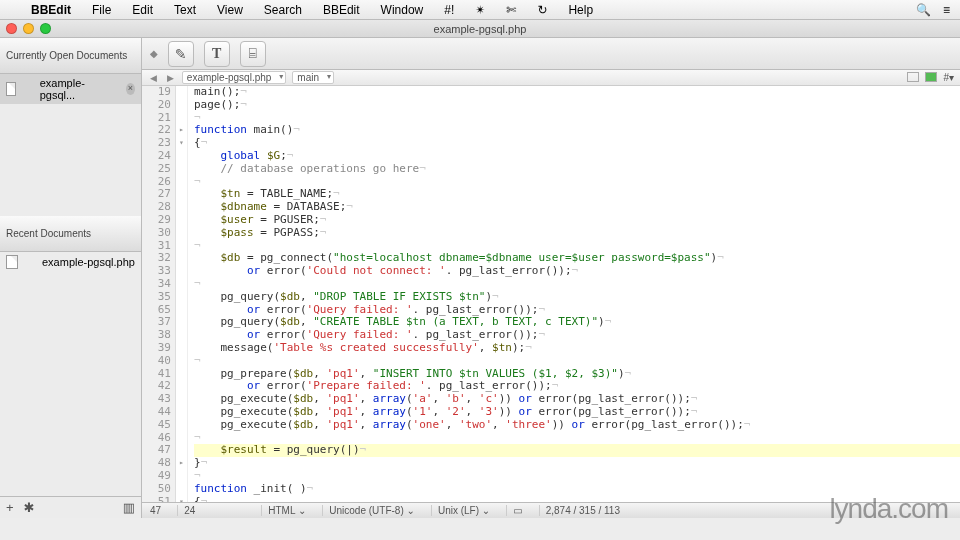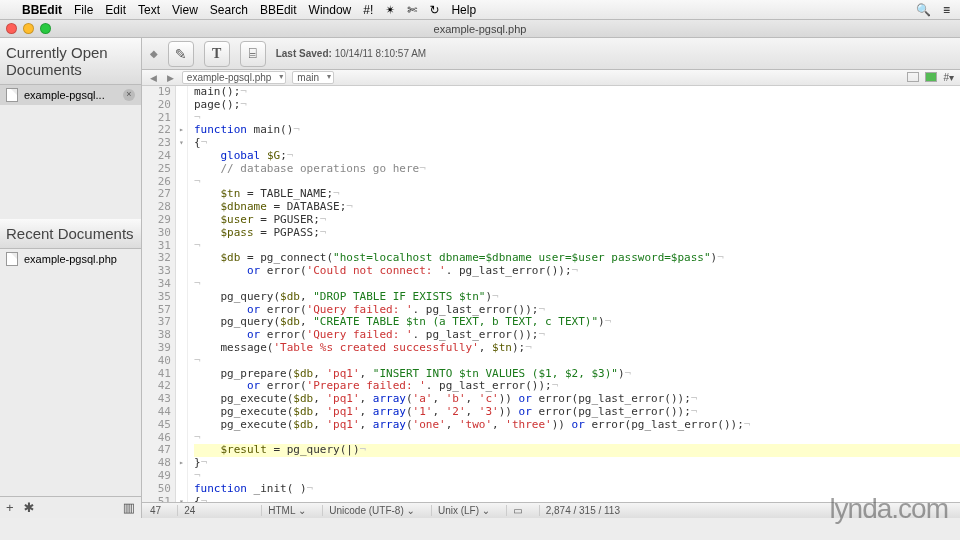--- a/index.html
+++ b/index.html
@@ -1,35 +1,35 @@
 <!DOCTYPE html>
 <html><head>
 <meta charset="utf-8">
 <style>
 * { margin: 0; padding: 0; box-sizing: border-box; }
 body { font-family: "Lucida Grande", sans-serif; font-size: 11px; background: #ededed; width: 960px; height: 540px; overflow: hidden; position: relative; }
 
 
-.menubar { height: 20px; background: linear-gradient(#f8f8f8,#e8e8e8); border-bottom: 1px solid #bbb; display: flex; align-items: center; padding: 0 10px; gap: 12px; font-size: 12px; }
+.menubar { height: 20px; background: linear-gradient(#f8f8f8,#e8e8e8); border-bottom: 1px solid #bbb; display: flex; align-items: center; padding: 0 10px; gap: 21px; font-size: 12px; }
 .menubar .apple { font-size: 13px; }
 .menubar .app { font-weight: bold; }
 .menubar .right { margin-left: auto; display: flex; gap: 12px; align-items: center; }
 
 
 .titlebar { height: 18px; background: linear-gradient(#e8e8e8,#d8d8d8); border-bottom: 1px solid #bbb; display: flex; align-items: center; justify-content: center; font-size: 11px; color: #444; position: relative; }
 .traffic { position: absolute; left: 6px; top: 3px; display: flex; gap: 6px; }
 .traffic span { width: 11px; height: 11px; border-radius: 50%; border: 1px solid rgba(0,0,0,0.2); }
 .tr-red { background: #ff5f57; } .tr-yel { background: #ffbd2e; } .tr-grn { background: #28c940; }
 
 .main { display: flex; height: 480px; }
 
 
 .sidebar { width: 142px; background: #ececec; border-right: 1px solid #bbb; display: flex; flex-direction: column; }
-.side-header { background: linear-gradient(#fafafa,#dcdcdc); border-bottom: 1px solid #bbb; padding: 6px 6px; font-size: 15px; color: #444; }
-.side-item { padding: 3px 6px; display: flex; align-items: center; gap: 6px; font-size: 11px; }
+.side-header { background: linear-gradient(#fafafa,#dcdcdc); border-bottom: 1px solid #bbb; padding: 12px 6px; font-size: 10px; color: #444; }
+.side-item { padding: 3px 6px; display: flex; align-items: center; gap: 24px; font-size: 11px; }
 .side-item.sel { background: #d4d4d4; }
 .doc-icon { width: 12px; height: 14px; background: #fff; border: 1px solid #999; position: relative; }
 .doc-icon::after { content:""; position:absolute; right:0; top:0; border:3px solid transparent; border-top-color:#ececec; border-right-color:#ececec; }
 .side-close { width: 12px; height: 12px; border-radius: 50%; background: #bbb; margin-left: auto; text-align:center; line-height:11px; font-size:9px; color:#555; }
 .side-spacer { flex: 1; }
 .side-footer { border-top: 1px solid #bbb; padding: 3px 6px; display: flex; gap: 10px; color: #555; font-size: 13px; }
 
 
 .editor { flex: 1; display: flex; flex-direction: column; background: #fff; }
 .toolbar { height: 32px; background: linear-gradient(#f5f5f5,#e2e2e2); border-bottom: 1px solid #bbb; display: flex; align-items: center; padding: 0 8px; gap: 10px; font-size: 10px; color: #555; }
@@ -122,21 +122,20 @@
     </div>
   </div>
 
   <div class="editor">
     <div class="toolbar">
       <span style="color:#888">◆</span>
       <div class="tool-btn">✎</div>
       <div class="tool-btn" style="font-family:serif;font-weight:bold">T</div>
       <div class="tool-btn">⌸</div>
       <div class="tool-info">
-        <div><span class="lbl">Last Saved:</span> <span>10/14/11 8:10:57 AM</span></div>
       </div>
     </div>
 
     <div class="navbar">
       <span class="nav-arrow">◀</span>
       <span class="nav-arrow">▶</span>
       <span class="dd">example-pgsql.php</span>
       <span class="dd">main</span>
       <div class="nav-right">
         <span class="nav-ico"></span>
@@ -157,21 +156,21 @@
           <div>26</div>
           <div>27</div>
           <div>28</div>
           <div>29</div>
           <div>30</div>
           <div>31</div>
           <div>32</div>
           <div>33</div>
           <div>34</div>
           <div>35</div>
-          <div>57</div>
+          <div>65</div>
           <div>37</div>
           <div>38</div>
           <div>39</div>
           <div>40</div>
           <div>41</div>
           <div>42</div>
           <div>43</div>
           <div>44</div>
           <div>45</div>
           <div>46</div>

